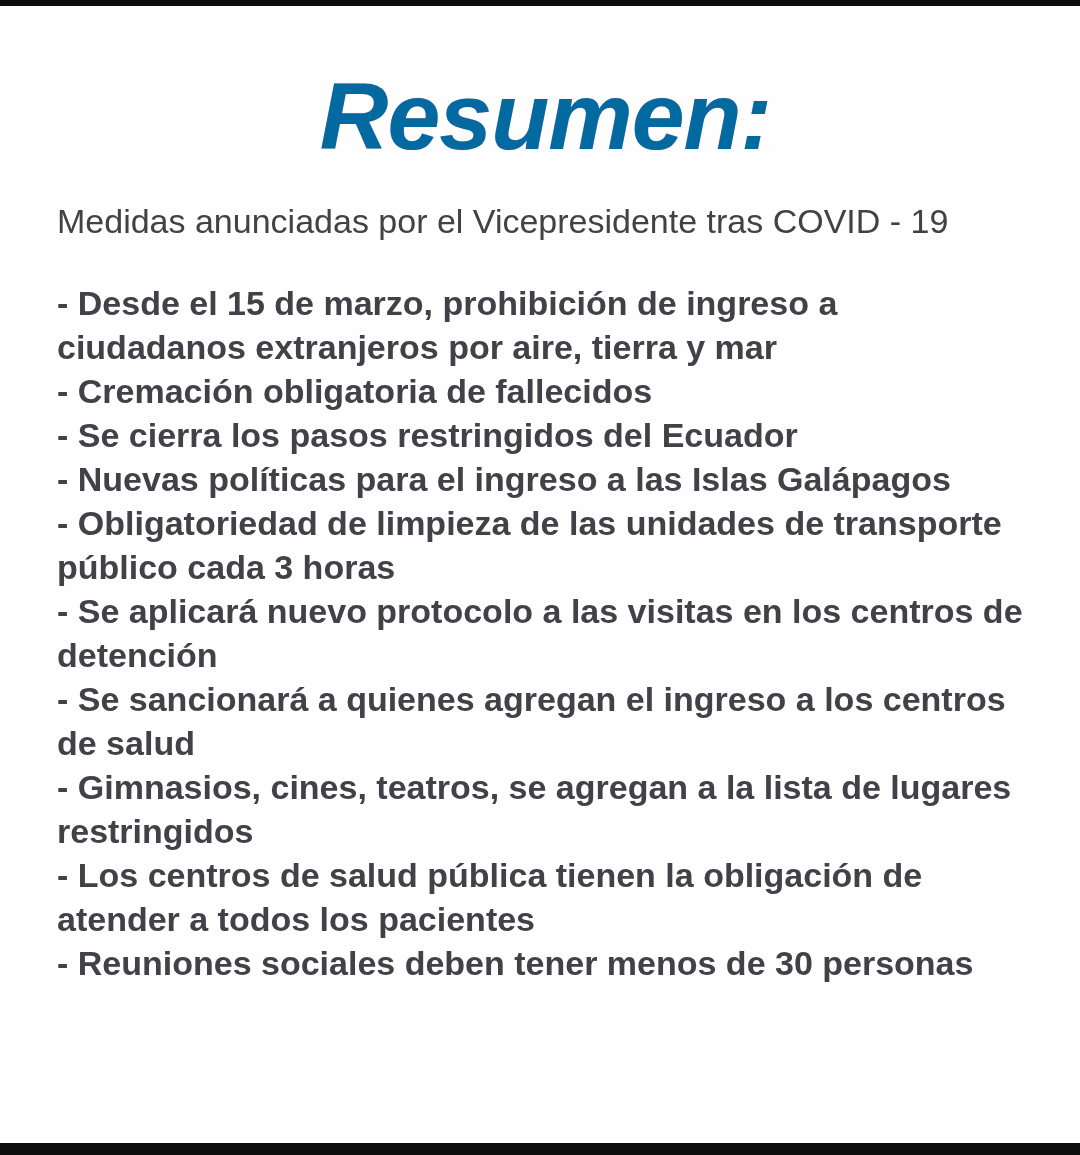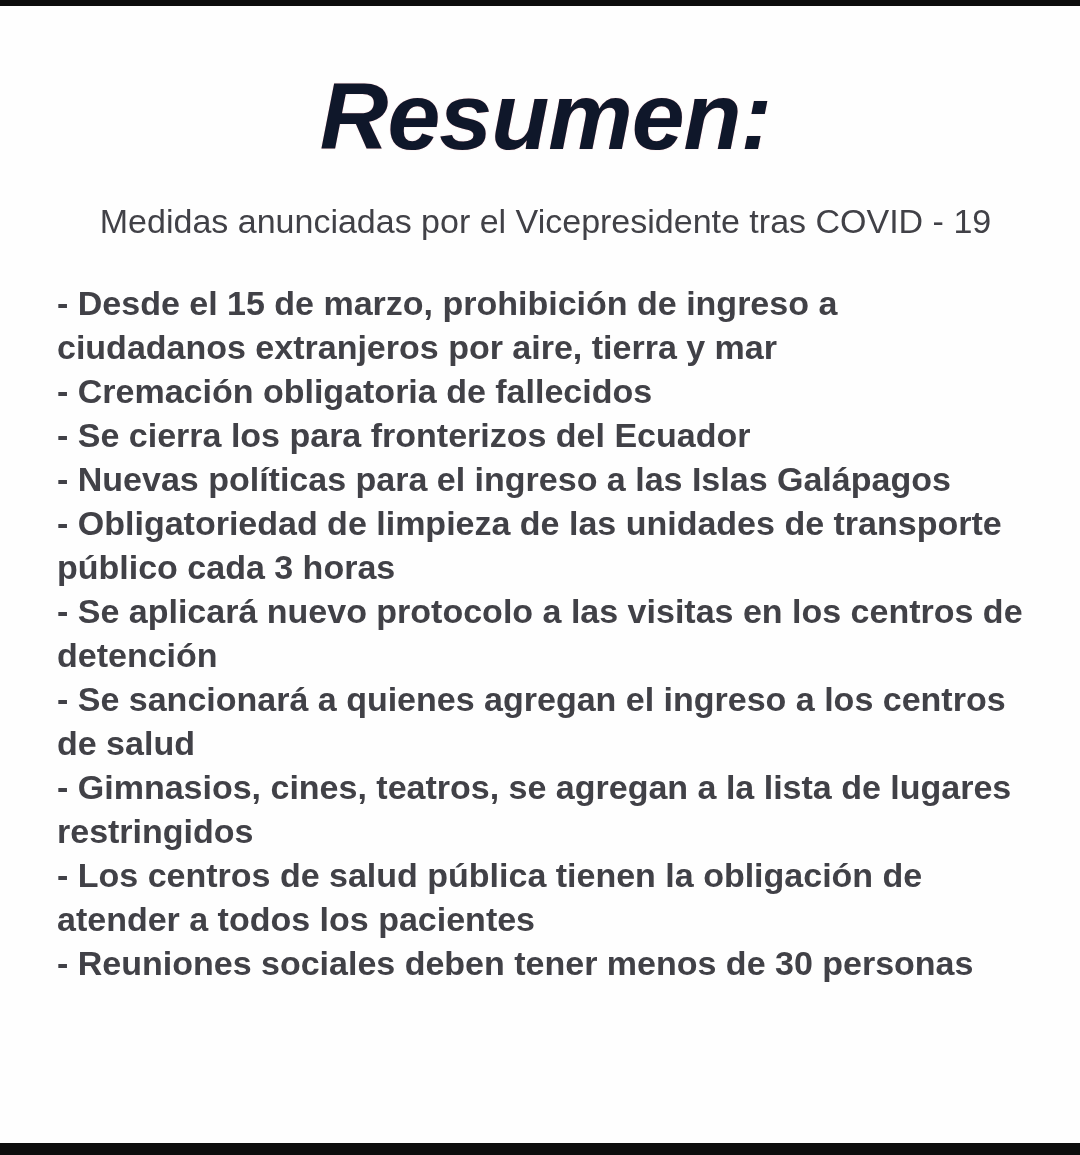--- a/index.html
+++ b/index.html
@@ -27,31 +27,30 @@
     padding: 0 46px 0 57px;
   }
   .doc-title {
     margin: 64px 0 0 0;
     text-align: center;
     font-size: 95px;
     line-height: 1.1;
     font-weight: bold;
     font-style: italic;
     letter-spacing: -1px;
-    color: #0f172a;
+    color: #0369a1;
     
     text-shadow: 0 0 1px rgba(224, 68, 75, 0.45);
   }
   .doc-subtitle {
     margin: 30px 0 0 0;
     font-size: 34px;
     line-height: 44px;
     font-weight: 400;
     color: #414147;
-    text-align: center;
   }
   .measures {
     margin: 38px 0 0 0;
   }
   .measure {
     font-size: 34px;
     line-height: 44px;
     color: #414147;
     font-weight: bold;
   }
@@ -65,21 +64,21 @@
 
   <div class="content">
 
     <h1 class="doc-title">Resumen:</h1>
 
     <p class="doc-subtitle">Medidas anunciadas por el Vicepresidente tras COVID - 19</p>
 
     <div class="measures">
       <div class="measure">- Desde el 15 de marzo, prohibición de ingreso a ciudadanos extranjeros por aire, tierra y mar</div>
       <div class="measure">- Cremación obligatoria de fallecidos</div>
-      <div class="measure">- Se cierra los para fronterizos del Ecuador</div>
+      <div class="measure">- Se cierra los pasos restringidos del Ecuador</div>
       <div class="measure">- Nuevas políticas para el ingreso a las Islas Galápagos</div>
       <div class="measure">- Obligatoriedad de limpieza de las unidades de transporte público cada 3 horas</div>
       <div class="measure">- Se aplicará nuevo protocolo a las visitas en los centros de detención</div>
       <div class="measure">- Se sancionará a quienes agregan el ingreso a los centros de salud</div>
       <div class="measure">- Gimnasios, cines, teatros, se agregan a la lista de lugares restringidos</div>
       <div class="measure">- Los centros de salud pública tienen la obligación de atender a todos los pacientes</div>
       <div class="measure">- Reuniones sociales deben tener menos de 30 personas</div>
     </div>
 
   </div>

